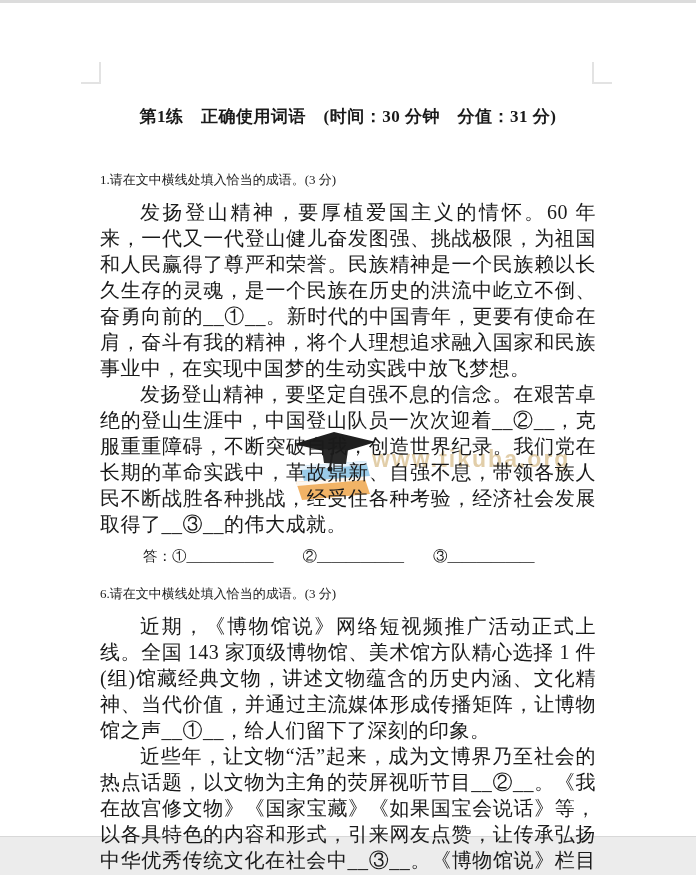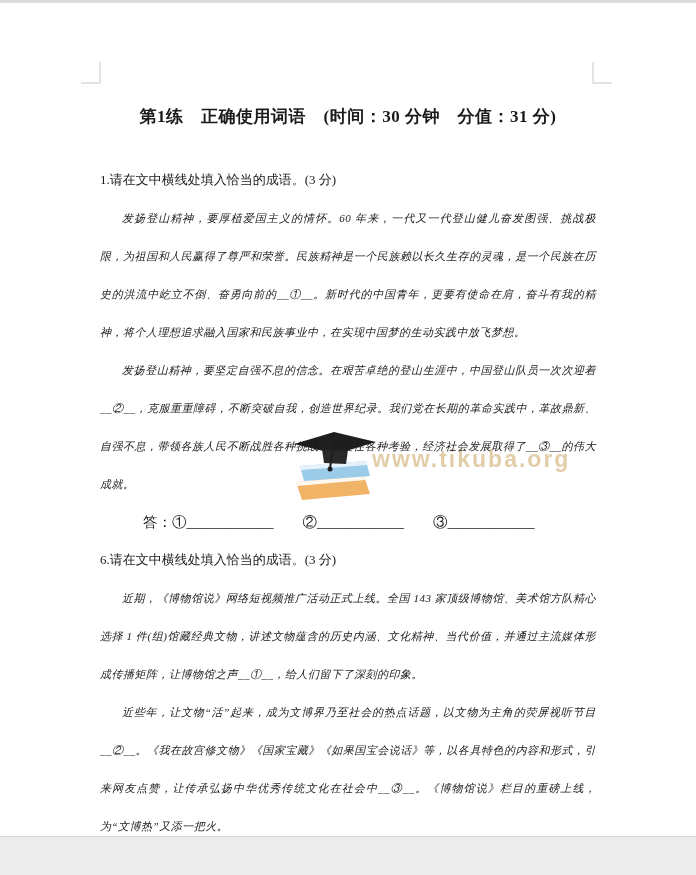--- a/index.html
+++ b/index.html
@@ -46,25 +46,24 @@
     line-height: 26px;
     margin-bottom: 31px;
     letter-spacing: 0.5px;
   }
   .stem {
     font-size: 13px;
     line-height: 38px;
     text-align: left;
   }
   .para {
-    font-size: 11px;
-    line-height: 38px;
+    font-size: 20px;
+    line-height: 26px;
     text-align: justify;
     text-indent: 2em;
-    font-style: italic; 
     letter-spacing: 0.5px;
   }
   .answer-line {
     font-size: 14.5px;
     line-height: 38px;
     text-align: left;
     margin-left: 43px;
   }
   .watermark {
     position: absolute;

